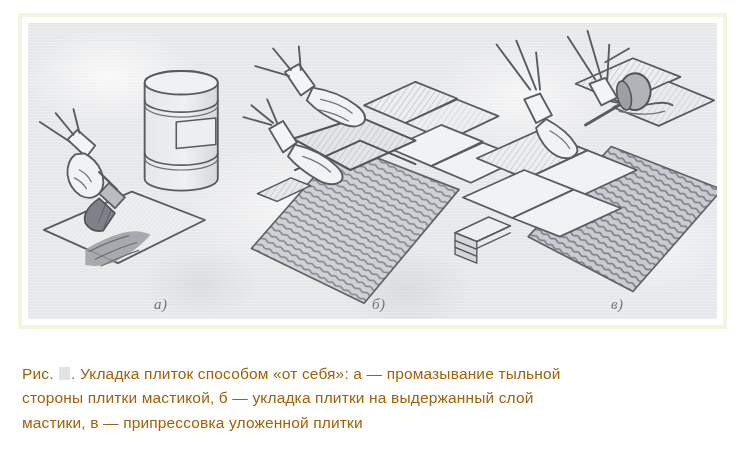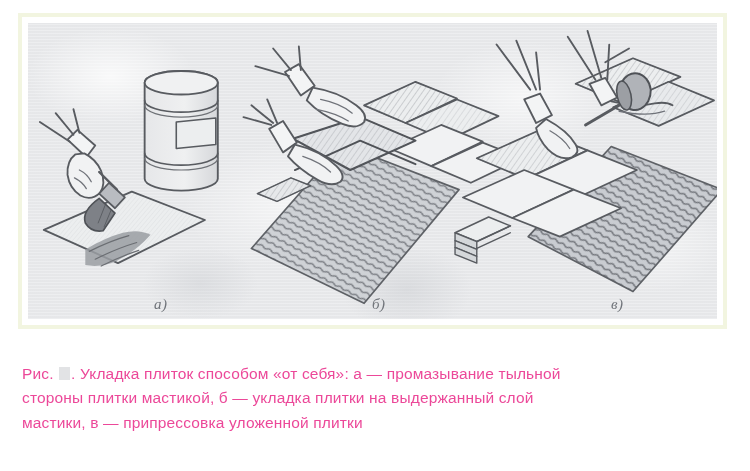--- a/index.html
+++ b/index.html
@@ -79,21 +79,21 @@
   .panel-label.c { left: 583px; }
 
   
   .caption {
     position: absolute;
     left: 22px;
     top: 346px;
     width: 560px;
     font-size: 15.5px;
     line-height: 24.5px;
-    color: #ec4899;
+    color: #a16207;
     letter-spacing: 0.15px;
   }
   .redacted-number {
     display: inline-block;
     width: 11px;
     height: 13px;
     background: #e2e3e5;
     vertical-align: -1px;
     margin: 0 1px;
   }

